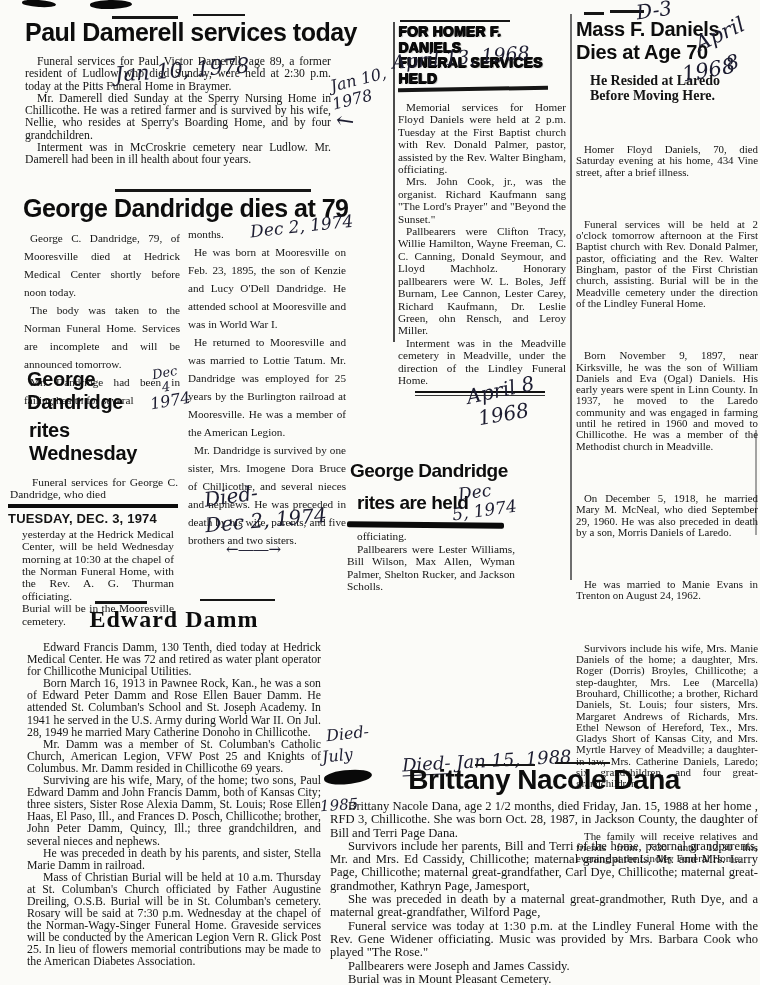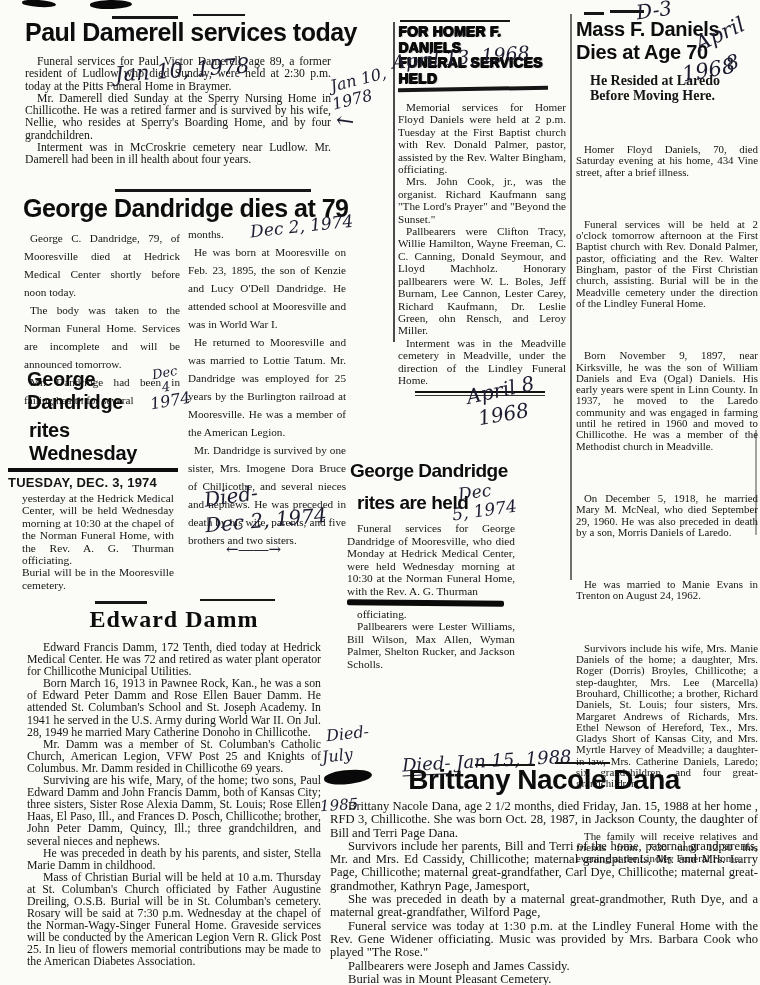--- a/index.html
+++ b/index.html
@@ -118,44 +118,45 @@
   <div class="clip news colsm d79c2">
     <p class="noindent">months.</p>
     <p style="text-indent:6px;">He was born at Mooresville on Feb. 23, 1895, the son of Kenzie and Lucy O'Dell Dandridge. He attended school at Mooresville and was in World War I.</p>
     <p style="text-indent:6px;">He returned to Mooresville and was married to Lottie Tatum. Mr. Dandridge was employed for 25 years by the Burlington railroad at Mooresville. He was a member of the American Legion.</p>
     <p style="text-indent:6px;">Mr. Dandridge is survived by one sister, Mrs. Imogene Dora Bruce of Chillicothe, and several nieces and nephews. He was preceded in death by his wife, parents, and five brothers and two sisters.</p>
   </div>
 
   <div class="clip news ritesw">
     <div class="hl h1a">George Dandridge</div>
     <div class="hl h1b">rites Wednesday</div>
+    <p class="intro">Funeral services for George C. Dandridge, who died</p>
     <div class="daybar">TUESDAY, DEC. 3, 1974</div>
     <div class="body">
       <p class="noindent">yesterday at the Hedrick Medical Center, will be held Wednesday morning at 10:30 at the chapel of the Norman Funeral Home, with the Rev. A. G. Thurman officiating.</p>
       <p class="noindent">Burial will be in the Mooresville cemetery.</p>
     </div>
   </div>
   <div class="hw" style="left:152px;top:366px;font-size:13px;transform:rotate(-10deg);">Dec</div>
   <div class="hw" style="left:162px;top:380px;font-size:13px;transform:rotate(-10deg);">4</div>
   <div class="hw" style="left:150px;top:393px;font-size:16px;transform:rotate(-10deg);">1974</div>
 
   <div class="hw" style="left:204px;top:486px;font-size:20px;transform:rotate(-8deg);">Died-</div>
   <div class="hw" style="left:205px;top:510px;font-size:20px;transform:rotate(-5deg);">Dec 2, 1974</div>
   <div class="hw" style="left:226px;top:542px;font-size:15px;font-style:normal;">←――→</div>
 
   <div class="line" style="left:95px;top:601px;width:52px;height:3px;"></div>
   <div class="line" style="left:200px;top:599px;width:75px;height:2px;"></div>
   <div class="clip news edward">
     <div class="hl">Edward Damm</div>
     <div class="body">
-      <p>Edward Francis Damm, 172 Tenth, died today at Hedrick Medical Center. He was 72 and retired as water plant operator for Chillicothe Municipal Utilities.</p>
+      <p>Edward Francis Damm, 130 Tenth, died today at Hedrick Medical Center. He was 72 and retired as water plant operator for Chillicothe Municipal Utilities.</p>
       <p>Born March 16, 1913 in Pawnee Rock, Kan., he was a son of Edward Peter Damm and Rose Ellen Bauer Damm. He attended St. Columban's School and St. Joseph Academy. In 1941 he served in the U.S. Army during World War II. On Jul. 28, 1949 he married Mary Catherine Donoho in Chillicothe.</p>
       <p>Mr. Damm was a member of St. Columban's Catholic Church, American Legion, VFW Post 25 and Knights of Columbus. Mr. Damm resided in Chillicothe 69 years.</p>
       <p>Surviving are his wife, Mary, of the home; two sons, Paul Edward Damm and John Francis Damm, both of Kansas City; three sisters, Sister Rose Alexia Damm, St. Louis; Rose Ellen Haas, El Paso, Ill., and Frances D. Posch, Chillicothe; brother, John Peter Damm, Quincy, Ill.; three grandchildren, and several nieces and nephews.</p>
-      <p>He was preceded in death by his parents, and sister, Stella Marie Damm in childhood.</p>
+      <p>He was preceded in death by his parents, and sister, Stella Marie Damm in railroad.</p>
       <p>Mass of Christian Burial will be held at 10 a.m. Thursday at St. Columban's Church officiated by Father Augustine Dreiling, O.S.B. Burial will be in St. Columban's cemetery. Rosary will be said at 7:30 p.m. Wednesday at the chapel of the Norman-Wagy-Singer Funeral Home. Graveside services will be conducted by the American Legion Vern R. Glick Post 25. In lieu of flowers memorial contributions may be made to the American Diabetes Association.</p>
     </div>
   </div>
 
   <div class="hw" style="left:326px;top:726px;font-size:16px;transform:rotate(-6deg);">Died-</div>
   <div class="hw" style="left:322px;top:748px;font-size:16px;transform:rotate(-6deg);">July</div>
   <div class="blob" style="left:324px;top:770px;width:48px;height:14px;transform:rotate(-7deg);"></div>
   <div class="hw" style="left:320px;top:798px;font-size:15px;transform:rotate(-4deg);">1985</div>
 
   <div class="line" style="left:400px;top:20px;width:110px;height:2px;"></div>
@@ -173,21 +174,20 @@
   </div>
   <div class="hw" style="left:392px;top:48px;font-size:19px;transform:rotate(-4deg);">April 13, 1968</div>
 
   <div class="hw" style="left:466px;top:380px;font-size:20px;transform:rotate(-12deg);">April 8</div>
   <div class="hw" style="left:478px;top:404px;font-size:20px;transform:rotate(-10deg);">1968</div>
 
   <div class="clip news ritesh">
     <div class="hl h1a">George Dandridge</div>
     <div class="hl h1b">rites are held</div>
     <div class="body">
-      <p>Funeral services for George Dandridge of Mooresville, who died Monday at Hedrick Medical Center, were held Wednesday morning at 10:30 at the Norman Funeral Home, with the Rev. A. G. Thurman</p>
       <div class="heavybar"></div>
       <p class="noindent">officiating.</p>
       <p>Pallbearers were Lester Williams, Bill Wilson, Max Allen, Wyman Palmer, Shelton Rucker, and Jackson Scholls.</p>
     </div>
   </div>
   <div class="hw" style="left:458px;top:484px;font-size:17px;transform:rotate(-8deg);">Dec</div>
   <div class="hw" style="left:452px;top:502px;font-size:17px;transform:rotate(-8deg);">5, 1974</div>
 
   <div class="clip news daniels">
     <div class="hl">Mass F. Daniels</div>

